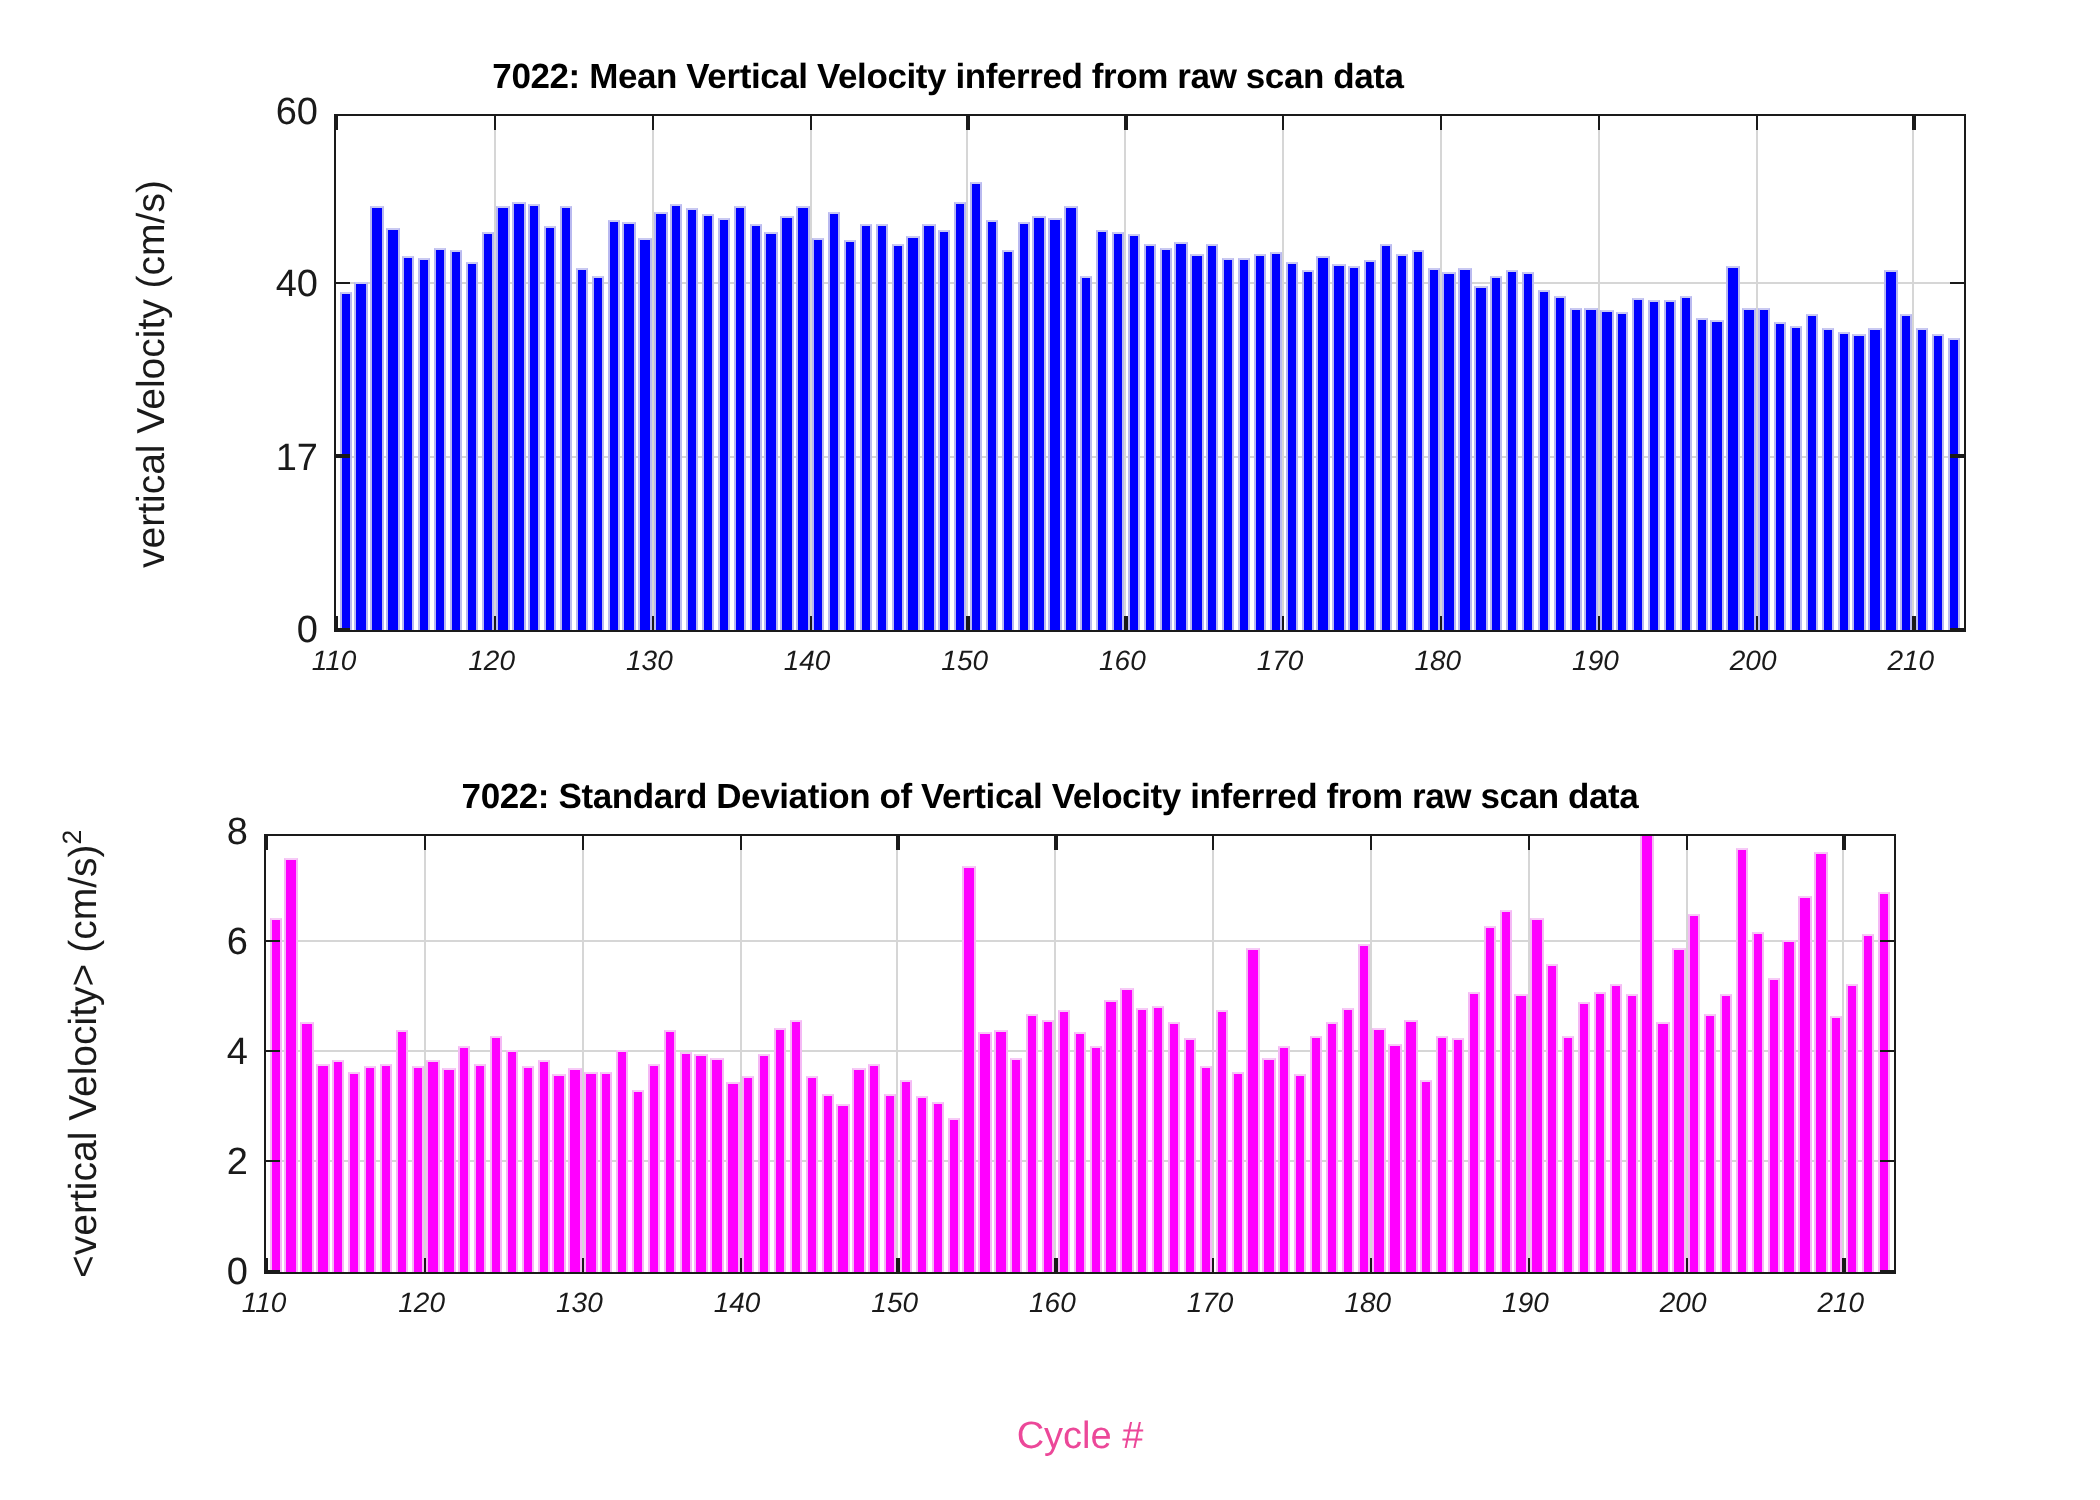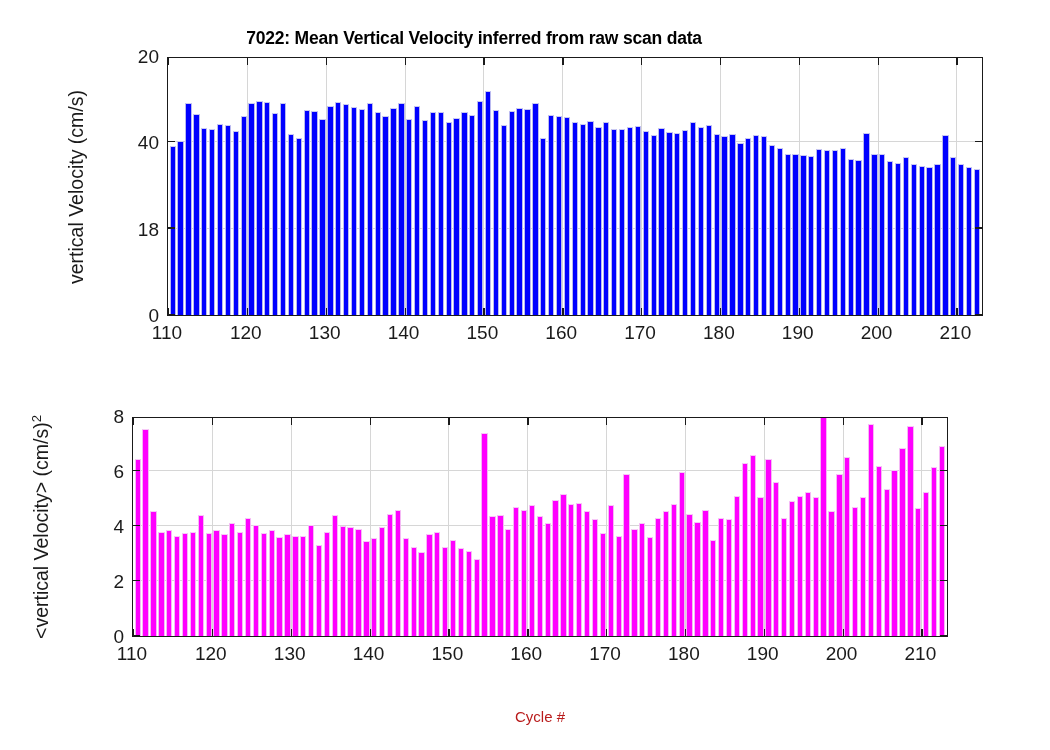--- a/index.html
+++ b/index.html
@@ -99,25 +99,26 @@
     position: absolute;
     height: 1.4px;
     width: 7px;
     background: #1a1a1a;
   }
   .tick-y.left { left: 0; }
   .tick-y.right { right: 0; }
 
   .ticklabel-x {
     position: absolute;
-    font-size: 19px;
+    font-size: 14px;
     color: #1a1a1a;
     text-align: center;
     transform: translateX(-50%);
     white-space: nowrap;
+    font-style: italic;
   }
   .ticklabel-y {
     position: absolute;
     font-size: 19px;
     color: #1a1a1a;
     text-align: right;
     transform: translateY(-50%);
     white-space: nowrap;
   }
 
@@ -129,22 +130,22 @@
     transform-origin: 0 0;
     transform: rotate(-90deg);
   }
   .ylabel sup {
     font-size: 0.68em;
     vertical-align: super;
   }
 
   .xlabel {
     position: absolute;
-    font-size: 15px;
-    color: #b91c1c;
+    font-size: 19px;
+    color: #ec4899;
     white-space: nowrap;
     transform: translateX(-50%);
     text-align: center;
   }
 
   .credit {
     position: absolute;
     font-size: 15.5px;
     color: #1a1a1a;
     white-space: nowrap;
@@ -319,28 +320,29 @@
         <div class="ticklabel-x" style="left: 447.362px; top: 322px;">150</div>
         <div class="ticklabel-x" style="left: 526.203px; top: 322px;">160</div>
         <div class="ticklabel-x" style="left: 605.043px; top: 322px;">170</div>
         <div class="ticklabel-x" style="left: 683.884px; top: 322px;">180</div>
         <div class="ticklabel-x" style="left: 762.725px; top: 322px;">190</div>
         <div class="ticklabel-x" style="left: 841.565px; top: 322px;">200</div>
         <div class="ticklabel-x" style="left: 920.406px; top: 322px;">210</div>
       </div>
     <div id="yticks-mean">
         <div class="ticklabel-y" style="left: 74px; width: 50px; top: 316px;">0</div>
-        <div class="ticklabel-y" style="left: 74px; width: 50px; top: 229.667px;">18</div>
+        <div class="ticklabel-y" style="left: 74px; width: 50px; top: 229.667px;">17</div>
         <div class="ticklabel-y" style="left: 74px; width: 50px; top: 143.333px;">40</div>
-        <div class="ticklabel-y" style="left: 74px; width: 50px; top: 57px;">20</div>
+        <div class="ticklabel-y" style="left: 74px; width: 50px; top: 57px;">60</div>
       </div>
   </div>
 
   <div class="panel" style="left:0;top:370px;width:1050px;height:380px;">
 
+    <div class="plot-title" style="top:18px;">7022: Standard Deviation of Vertical Velocity inferred from raw scan data</div>
 
     <div class="ylabel" style="left: 28px; top: 269px; font-size: 19.5px;">
       <span>&lt;vertical Velocity&gt; (cm/s)<sup>2</sup></span>
     </div>
 
     <div class="axes" id="axes-std" style="left:132px; top:47px; width:816px; height:220px;">
         <div class="gridline-v" style="left: 78.8406px;"></div>
         <div class="gridline-v" style="left: 157.681px;"></div>
         <div class="gridline-v" style="left: 236.522px;"></div>
         <div class="gridline-v" style="left: 315.362px;"></div>

